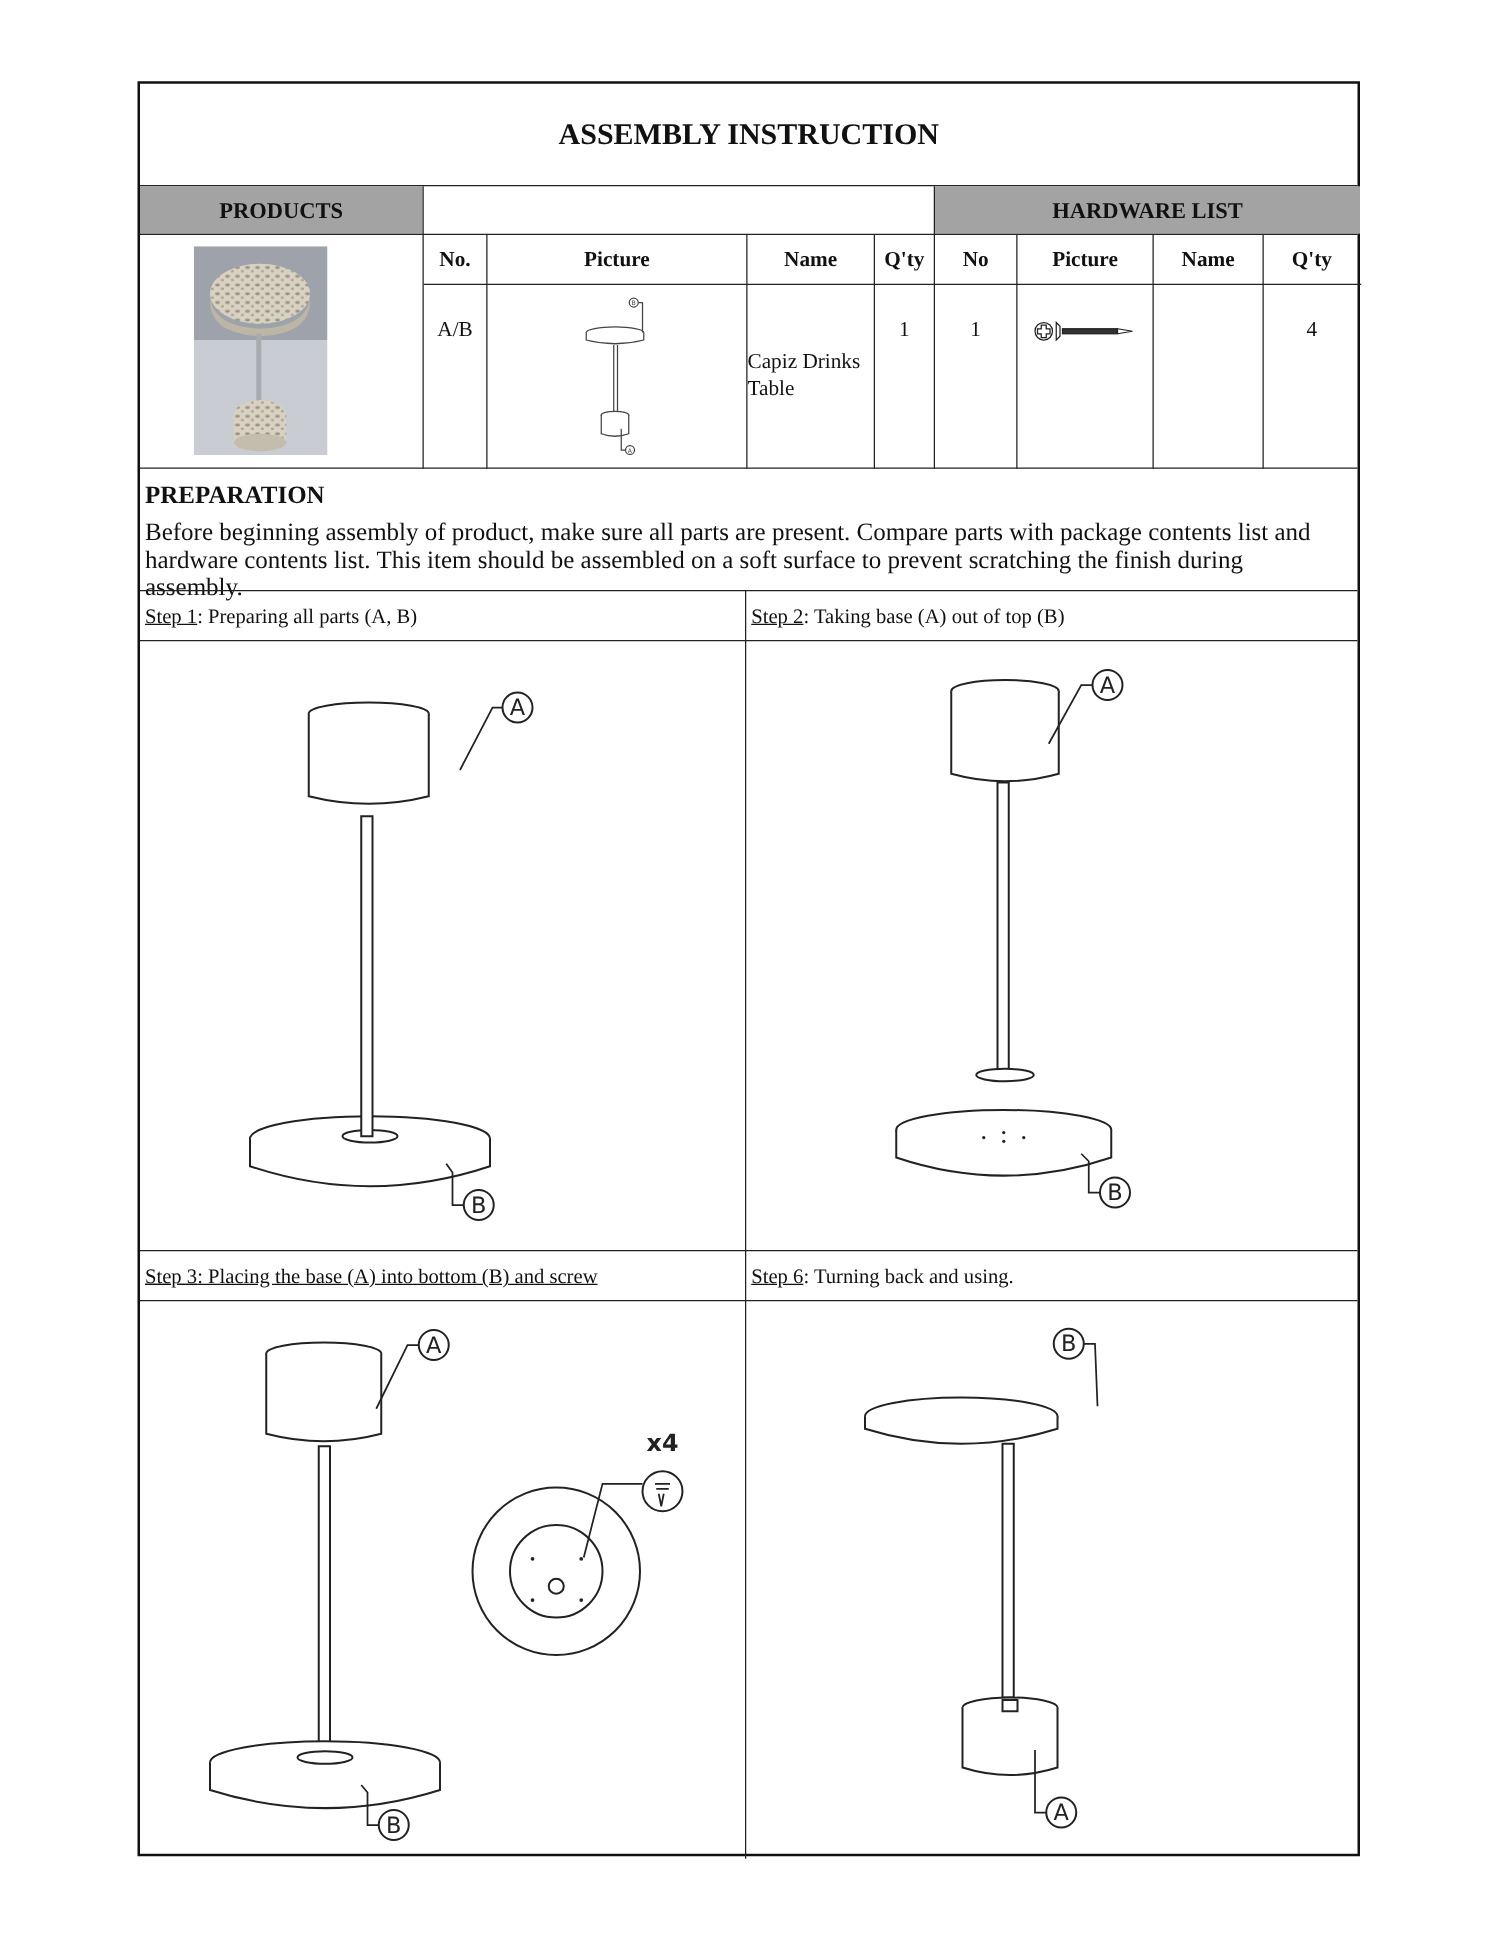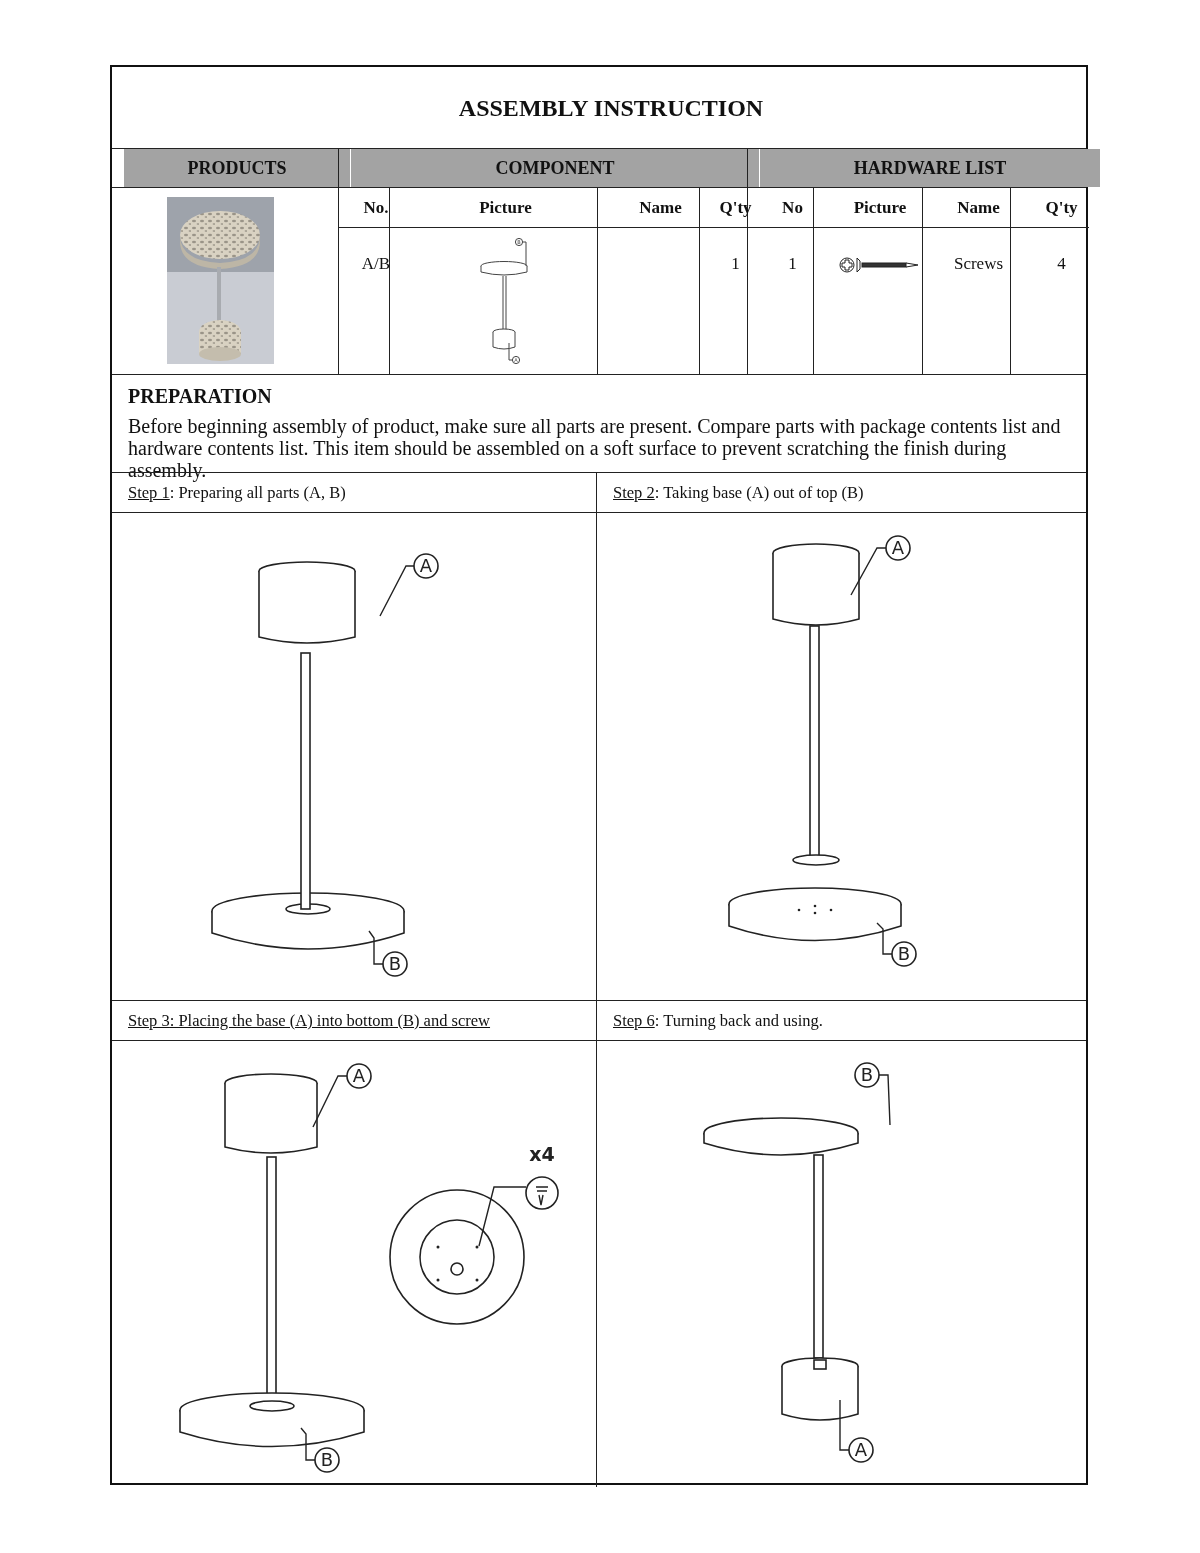--- a/index.html
+++ b/index.html
@@ -1,18 +1,18 @@
 <!DOCTYPE html>
 <html><head>
 <meta charset="utf-8">
 <style>
   html, body { margin: 0; padding: 0; background: #ffffff; }
   body { width: 1200px; height: 1553px; position: relative; font-family: "Liberation Serif", serif; color: #111; }
   .sheet { position: absolute; left: 110px; top: 65px; width: 978px; height: 1420px; border: 2px solid #111; box-sizing: border-box; }
-  .abs { position: absolute; box-sizing: border-box; margin-left: 12px; }
+  .abs { position: absolute; box-sizing: border-box; }
   .hline { position: absolute; height: 1px; background: #222; }
   .vline { position: absolute; width: 1px; background: #222; }
   .title { left: 0; top: 0; width: 100%; height: 82px; display: flex; align-items: center; justify-content: center; font-size: 24px; font-weight: bold; }
   .grey { background: #a3a3a3; }
   .hdr { display: flex; align-items: center; justify-content: center; font-weight: bold; font-size: 18px; }
   .cell { display: flex; justify-content: center; font-size: 17px; }
   .top { align-items: flex-start; padding-top: 26px; }
   .prep-title { left: 4px; top: 318px; font-weight: bold; font-size: 20px; }
   .prep-text { left: 4px; top: 348px; width: 960px; font-size: 20px; line-height: 22px; }
   .step { font-size: 16.5px; }
@@ -21,21 +21,20 @@
 </style>
 </head>
 <body>
 
 <div class="sheet">
 
   <div class="abs title">ASSEMBLY INSTRUCTION</div>
   <div class="hline" style="left:0;top:81px;width:100%;"></div>
 
   <div class="abs grey hdr" style="left:0;top:82px;width:226px;height:38px;">PRODUCTS</div>
-  <div class="abs grey hdr" style="left:227px;top:82px;width:408px;height:38px;">COMPONENT</div>
   <div class="abs grey hdr" style="left:636px;top:82px;width:340px;height:38px;">HARDWARE LIST</div>
   <div class="hline" style="left:0;top:120px;width:100%;"></div>
 
   <div class="vline" style="left:226px;top:82px;height:226px;"></div>
   <div class="vline" style="left:635px;top:82px;height:226px;"></div>
   <div class="vline" style="left:277px;top:121px;height:187px;"></div>
   <div class="vline" style="left:485px;top:121px;height:187px;"></div>
   <div class="vline" style="left:587px;top:121px;height:187px;"></div>
   <div class="vline" style="left:701px;top:121px;height:187px;"></div>
   <div class="vline" style="left:810px;top:121px;height:187px;"></div>
@@ -85,35 +84,35 @@
         <path d="M91 104 L91 119 Q102 123 113 119 L113 104"></path>
         <circle cx="117" cy="14" r="3.6"></circle>
         <circle cx="114" cy="132" r="3.6"></circle>
         <polyline points="121,14 124,14 124,38" fill="none"></polyline>
         <polyline points="110,132 107,132 107,115" fill="none"></polyline>
       </g>
       <text x="117" y="16" font-size="5" text-anchor="middle" fill="#444" font-family="DejaVu Sans, sans-serif">B</text>
       <text x="114" y="134" font-size="5" text-anchor="middle" fill="#444" font-family="DejaVu Sans, sans-serif">A</text>
     </svg>
   </div>
+  <div class="abs cell" style="left:486px;top:161px;width:101px;height:146px;align-items:flex-start;padding-top:50px;line-height:22px;">Capiz Drinks Table</div>
   <div class="abs cell top" style="left:588px;top:161px;width:47px;height:146px;">1</div>
 
   <div class="abs cell top" style="left:636px;top:161px;width:65px;height:146px;">1</div>
   <div class="abs" style="left:702px;top:161px;width:108px;height:146px;">
     <svg width="108" height="146" viewBox="0 0 108 146">
       <g stroke="#222" fill="none" stroke-width="1">
         <circle cx="21" cy="37" r="7"></circle>
         <path d="M19 32 h4 v3 h3 v4 h-3 v3 h-4 v-3 h-3 v-4 h3 z"></path>
         <path d="M31 30 L34 33 L34 41 L31 44 Z"></path>
         <rect x="36" y="35" width="44" height="4" fill="#333"></rect>
         <path d="M80 35 L92 37 L80 39"></path>
       </g>
     </svg>
   </div>
-  <div class="abs cell top" style="left:811px;top:161px;width:87px;height:146px;">Screws</div>
   <div class="abs cell top" style="left:899px;top:161px;width:77px;height:146px;">4</div>
 
   <div class="abs prep-title">PREPARATION</div>
   <div class="abs prep-text">Before beginning assembly of product, make sure all parts are present. Compare parts with package contents list and hardware contents list. This item should be assembled on a soft surface to prevent scratching the finish during assembly.</div>
   <div class="hline" style="left:0;top:405px;width:100%;"></div>
 
   <div class="abs step" style="left:4px;top:416px;"><u>Step 1</u><span>: Preparing all parts (A, B)</span></div>
   <div class="abs step" style="left:489px;top:416px;text-align:right;"><u>Step 2</u><span>: Taking base (A) out of top (B)</span></div>
   <div class="hline" style="left:0;top:445px;width:100%;"></div>
   <div class="vline" style="left:484px;top:405px;height:1015px;"></div>

